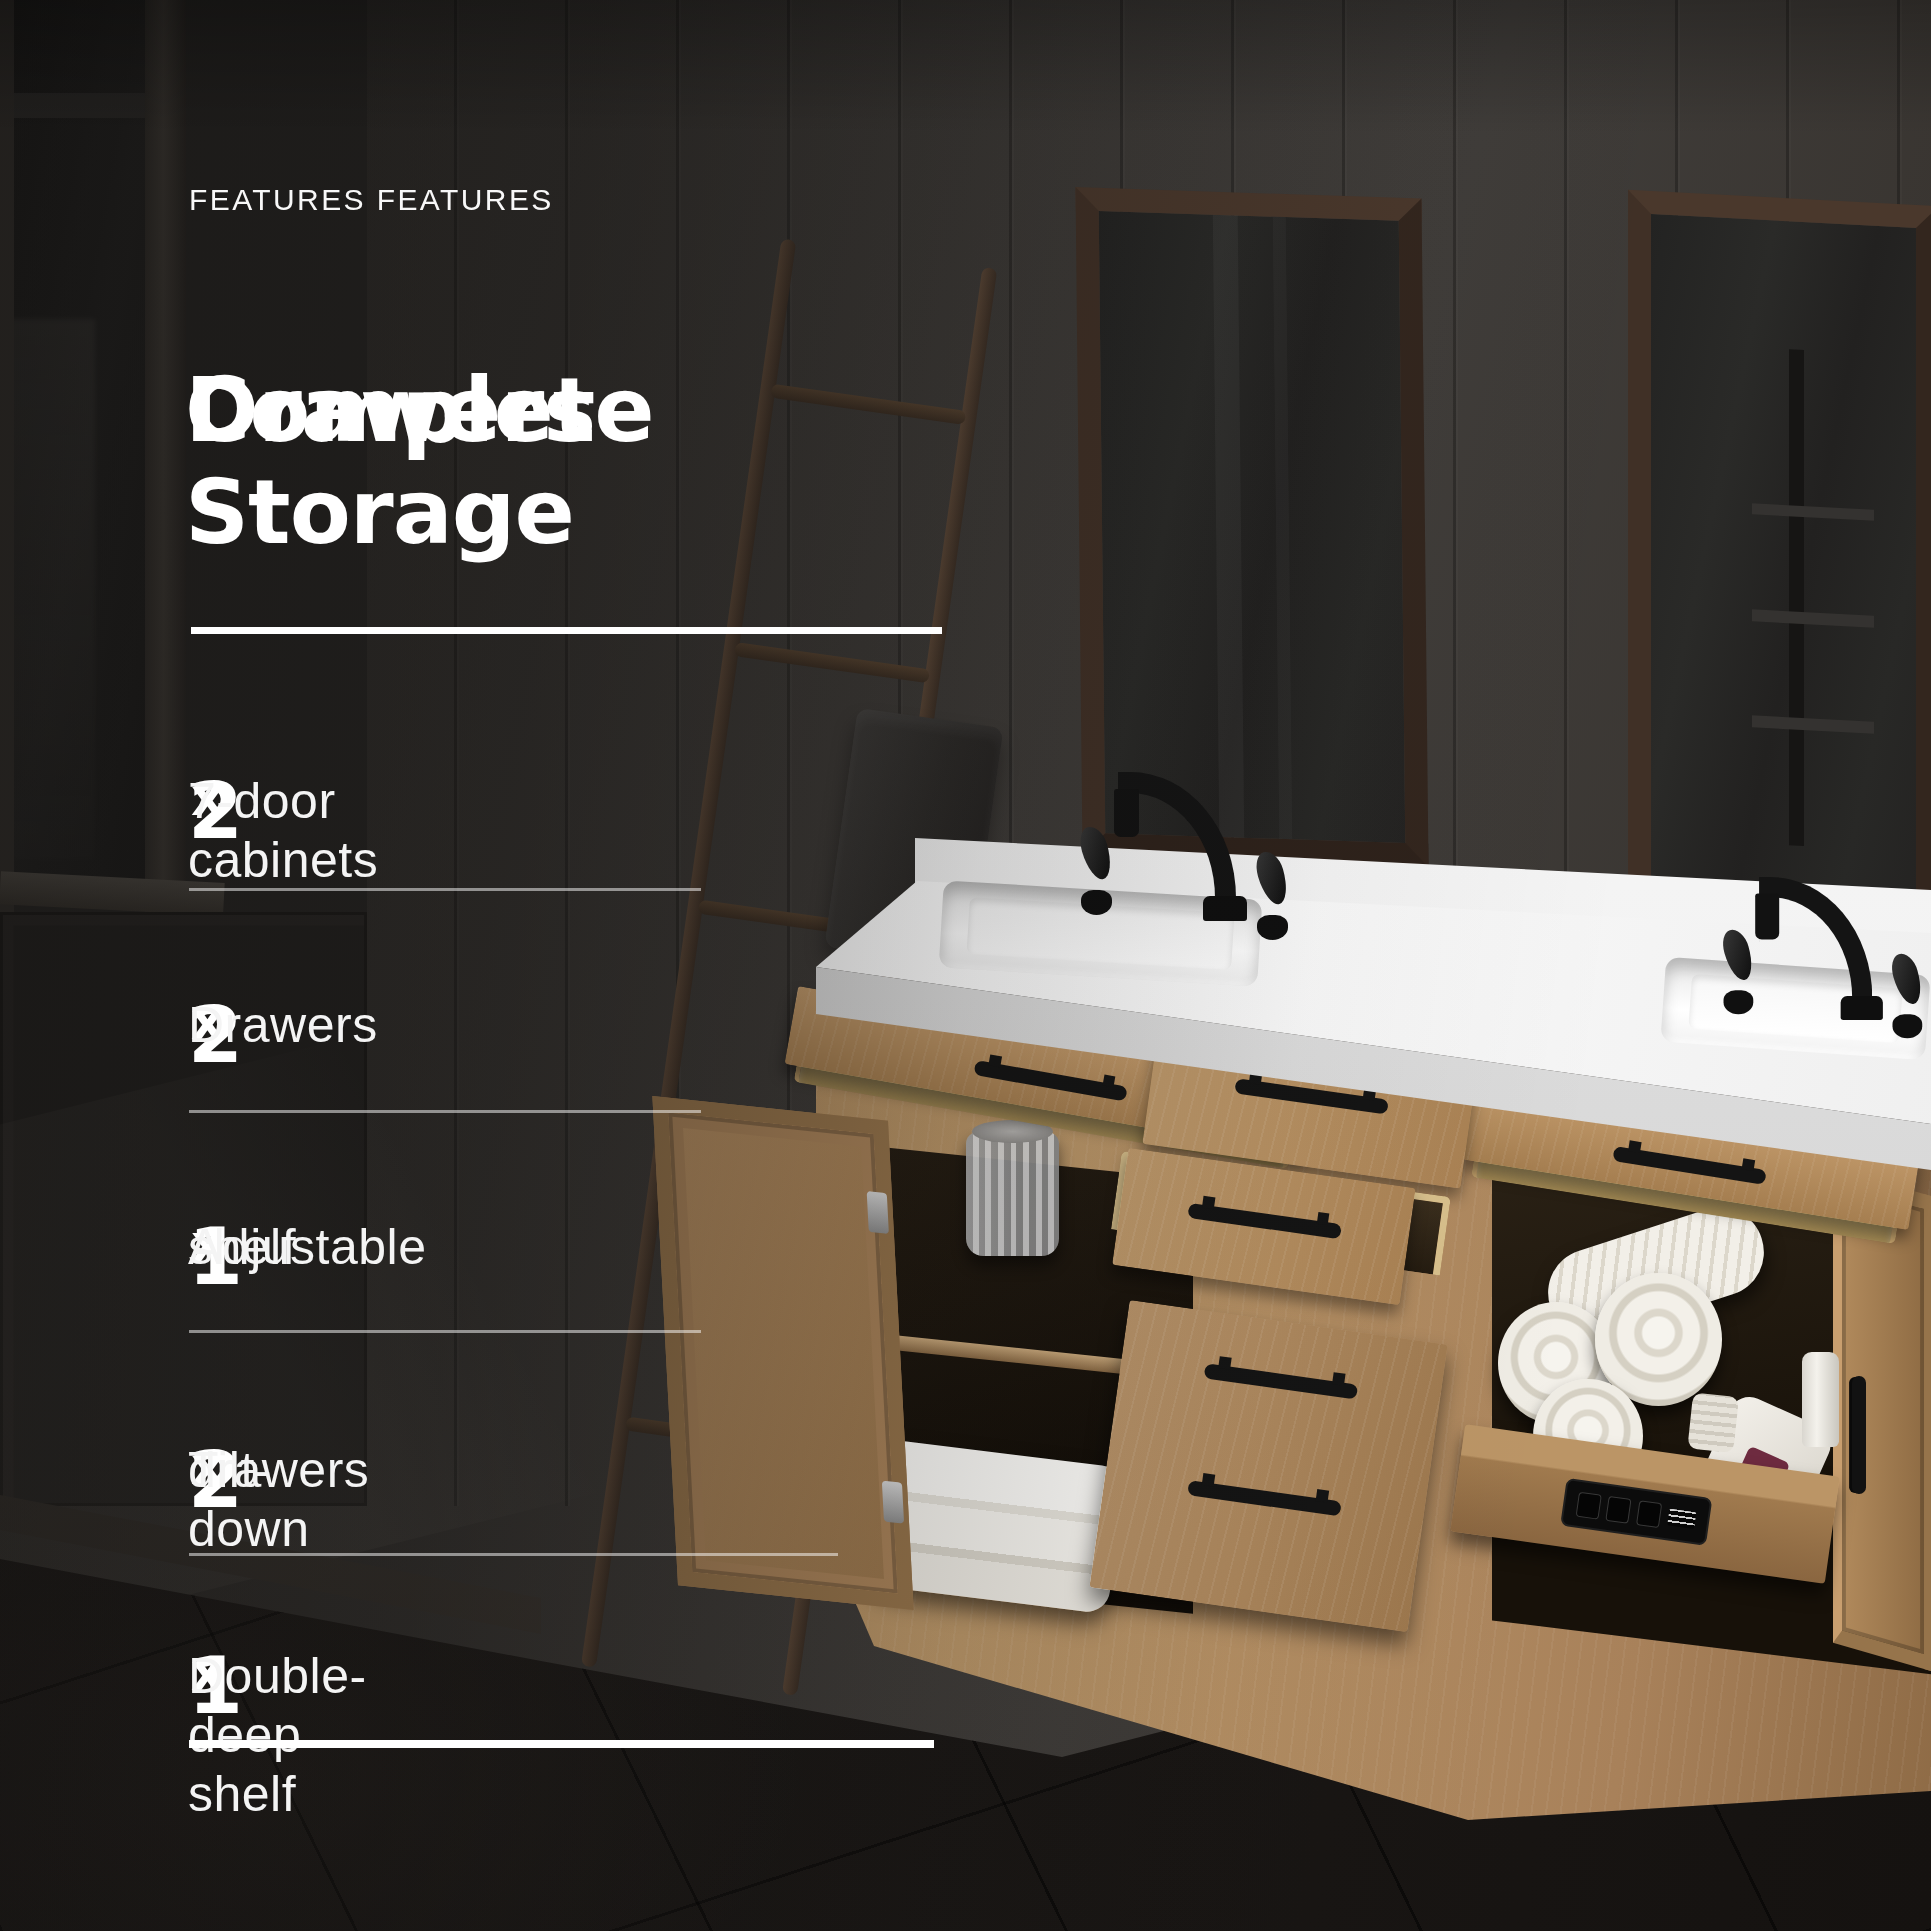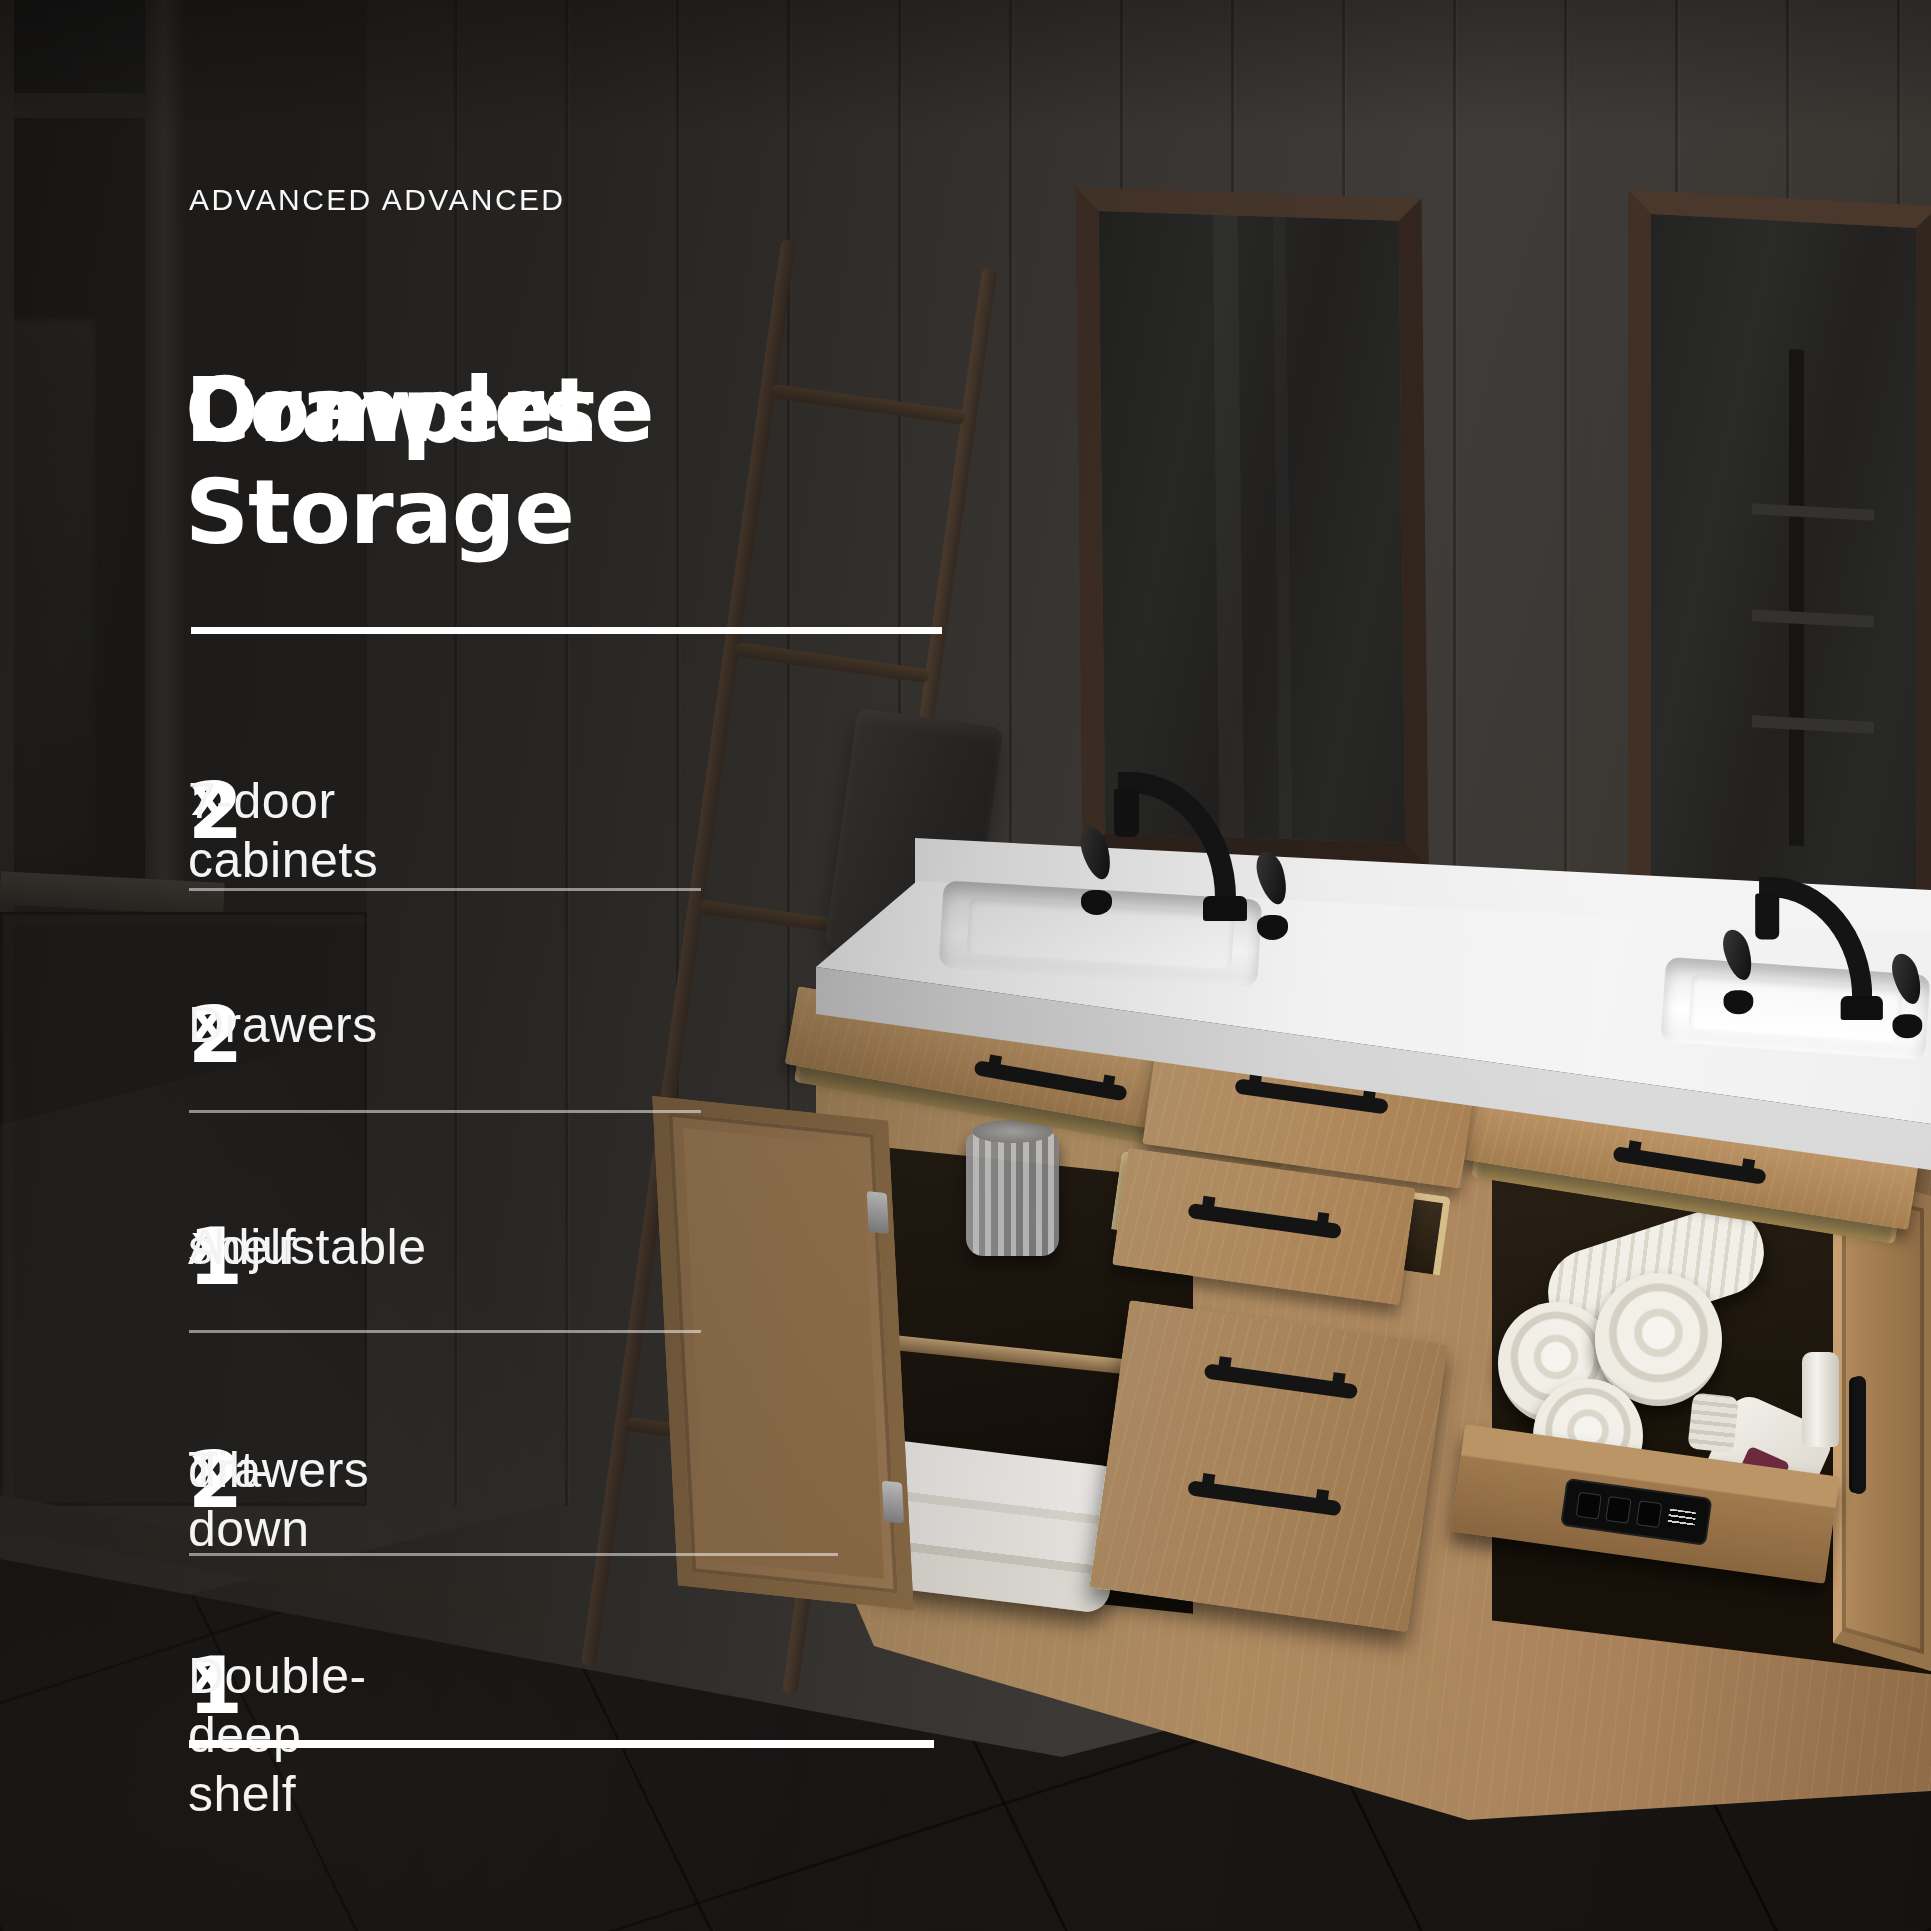--- a/index.html
+++ b/index.html
@@ -369,21 +369,21 @@
     <div class="faucet faucet-right">
       <div class="spout"></div>
       <div class="handle h-left"></div>
       <div class="handle h-right"></div>
     </div>
 
     <div class="dim"></div>
   </div>
 
   <div class="overlay">
-    <div class="eyebrow">ADVANCED ADVANCED</div>
+    <div class="eyebrow">FEATURES FEATURES</div>
     <h1 class="headline">
       <span>Complete Storage</span>
       <span>Drawers</span>
     </h1>
     <div class="rule rule-strong"></div>
 
     <div class="feature f-1">
       <div class="qty">
         <span class="n">2</span>
         <span class="x">x</span>

